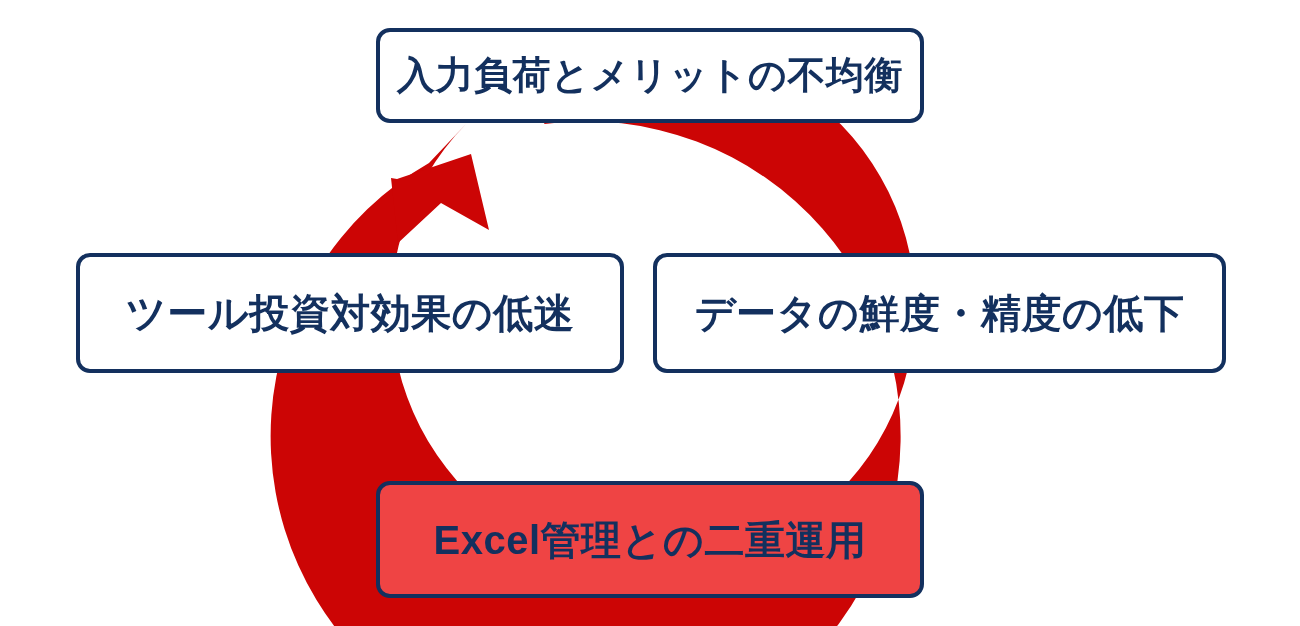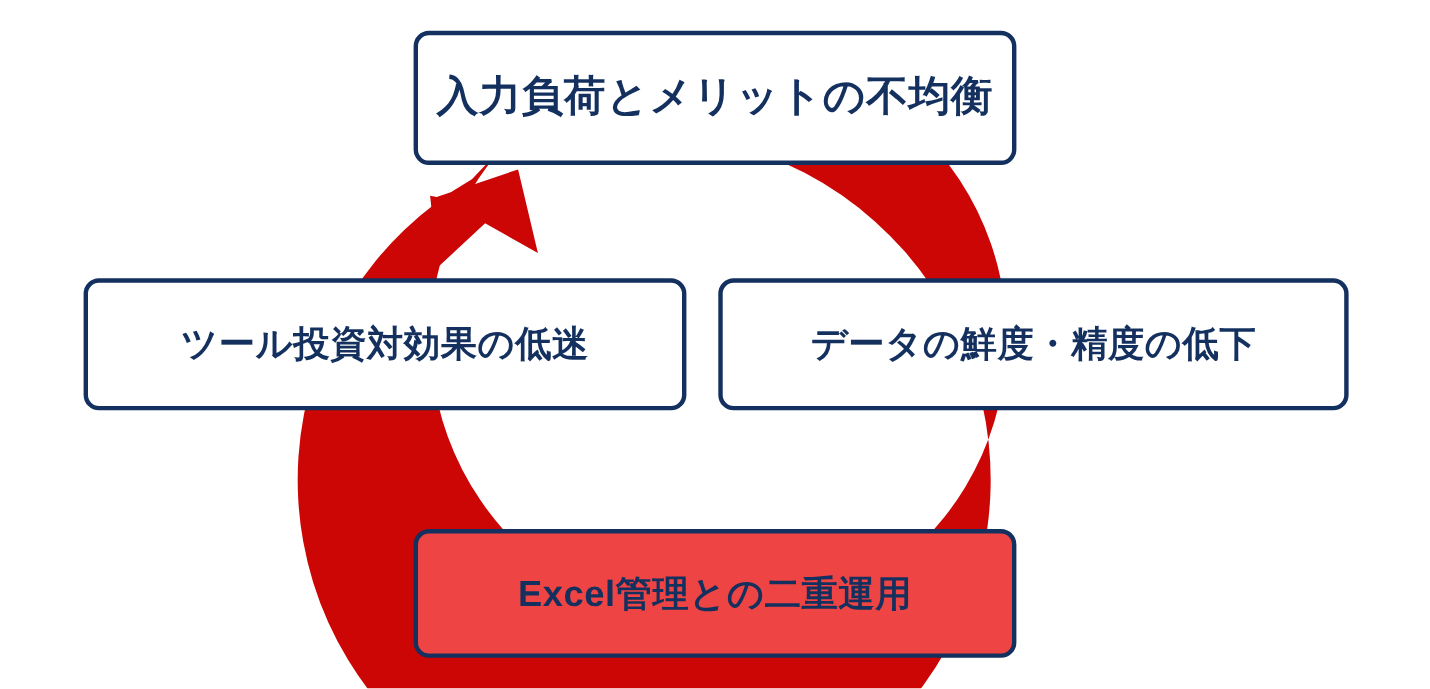--- a/index.html
+++ b/index.html
@@ -33,31 +33,31 @@
     border: 4px solid #13305e;
     border-radius: 14px;
     display: flex;
     align-items: center;
     justify-content: center;
     text-align: center;
   }
   .node-label {
     color: #13305e;
     font-weight: bold;
-    font-size: 33px;
+    font-size: 40px;
     line-height: 1.15;
     letter-spacing: 0.5px;
     white-space: nowrap;
   }
   
   #node-top {
     left: 376px;
     top: 28px;
     width: 548px;
-    height: 122px;
+    height: 95px;
   }
   
   #node-left {
     left: 76px;
     top: 253px;
     width: 548px;
     height: 120px;
   }
   
   #node-right {

